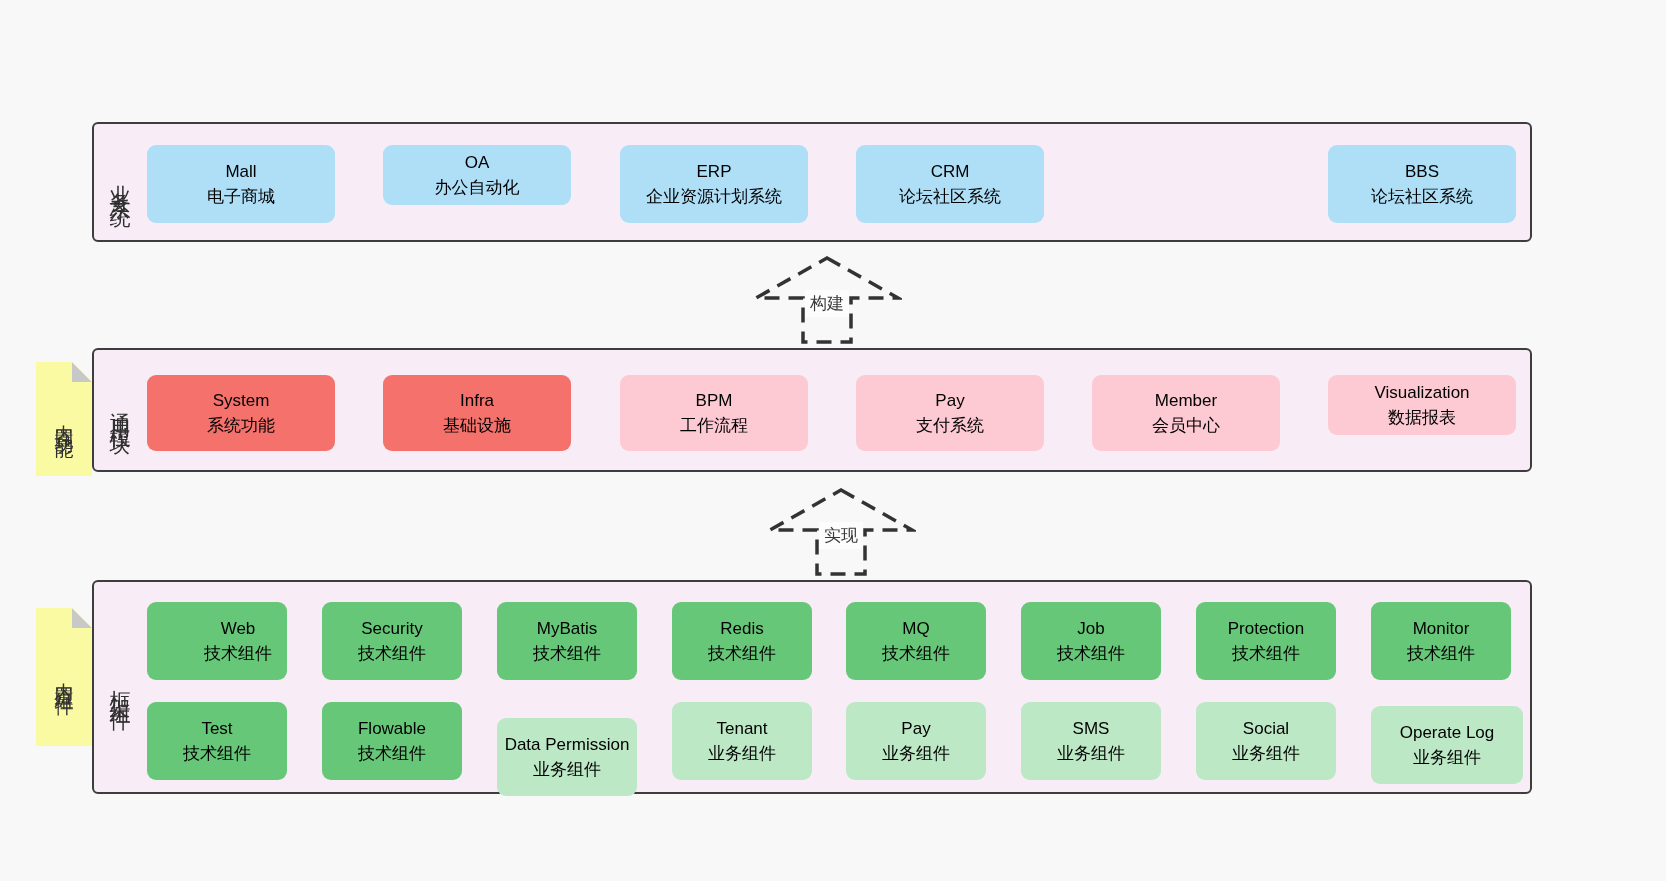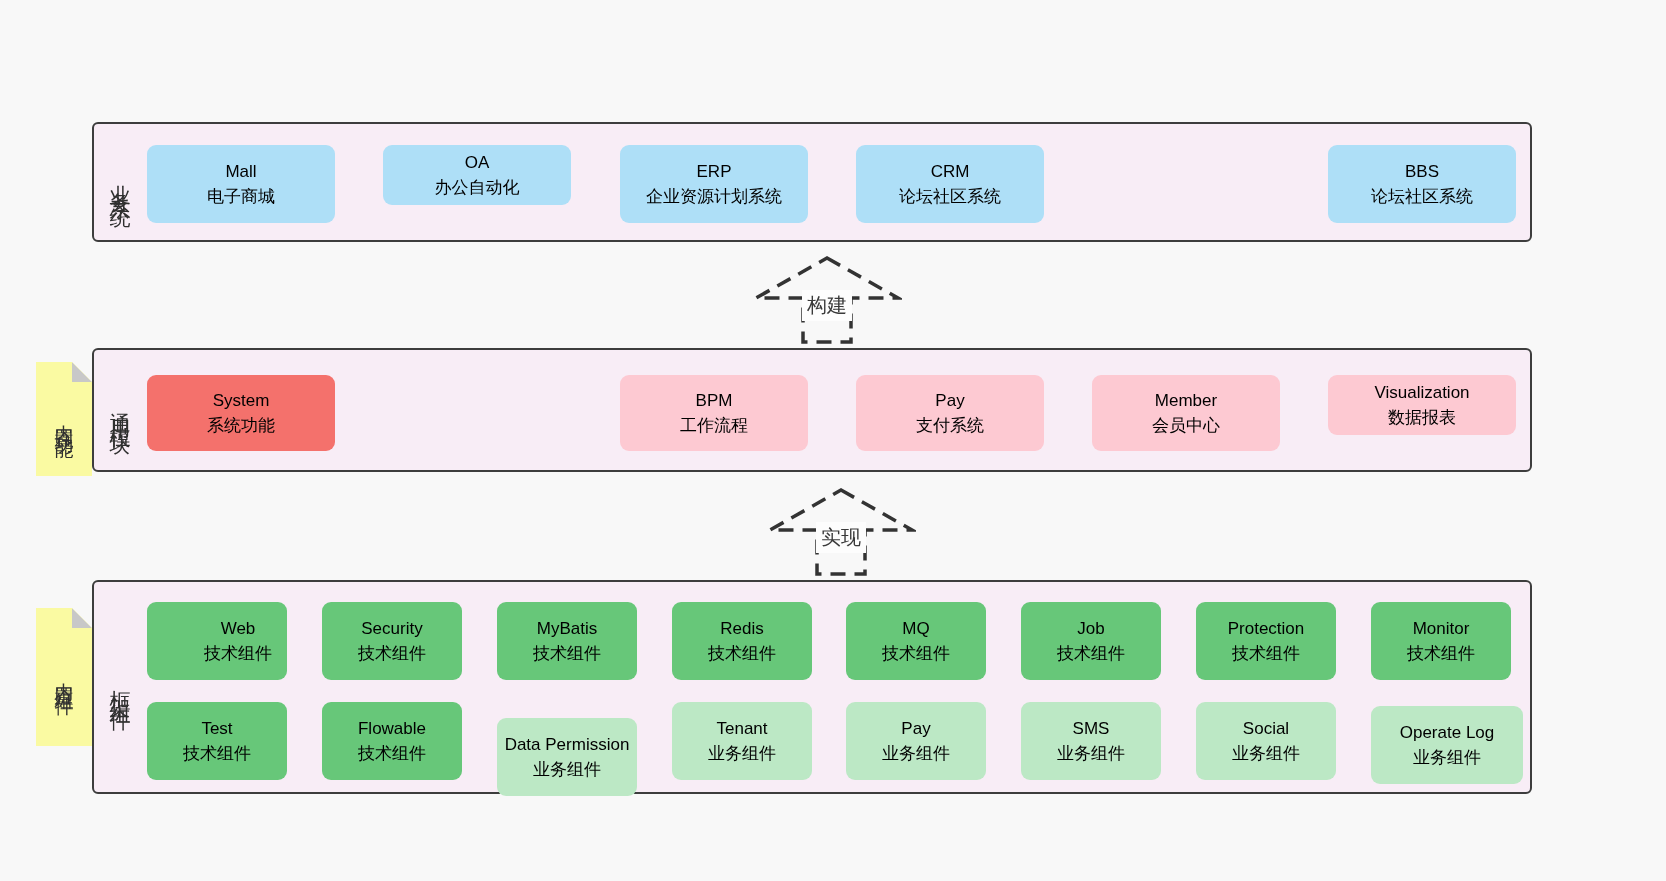--- a/index.html
+++ b/index.html
@@ -77,21 +77,21 @@
     width:150px;height:92px;
     z-index:0;
   }
   .arrow svg{position:absolute;inset:0;}
   .arrow .alabel{
     position:absolute;
     left:50%;top:36px;
     transform:translateX(-50%);
     background:#fdfdfd;
     padding:2px 5px;
-    font-size:20px;
+    font-size:17px;
     color:#3a3a3a;
     white-space:nowrap;
   }
 </style>
 </head>
 <body>
 
 <div class="stage">
 
   <div class="section" style="left:92px;top:122px;width:1440px;height:120px;">
@@ -133,20 +133,24 @@
     <div class="tabtext">内置功能</div>
   </div>
 
   <div class="section" style="left:92px;top:348px;width:1440px;height:124px;">
     <div class="vlabel">通用模块</div>
 
     <div class="box red" style="left:53px;top:25px;width:188px;height:76px;">
       <div>System</div>
       <div>系统功能</div>
     </div>
+    <div class="box red" style="left:289px;top:25px;width:188px;height:76px;">
+      <div>Infra</div>
+      <div>基础设施</div>
+    </div>
     <div class="box pink" style="left:526px;top:25px;width:188px;height:76px;">
       <div>BPM</div>
       <div>工作流程</div>
     </div>
     <div class="box pink" style="left:762px;top:25px;width:188px;height:76px;">
       <div>Pay</div>
       <div>支付系统</div>
     </div>
     <div class="box pink" style="left:998px;top:25px;width:188px;height:76px;">
       <div>Member</div>

